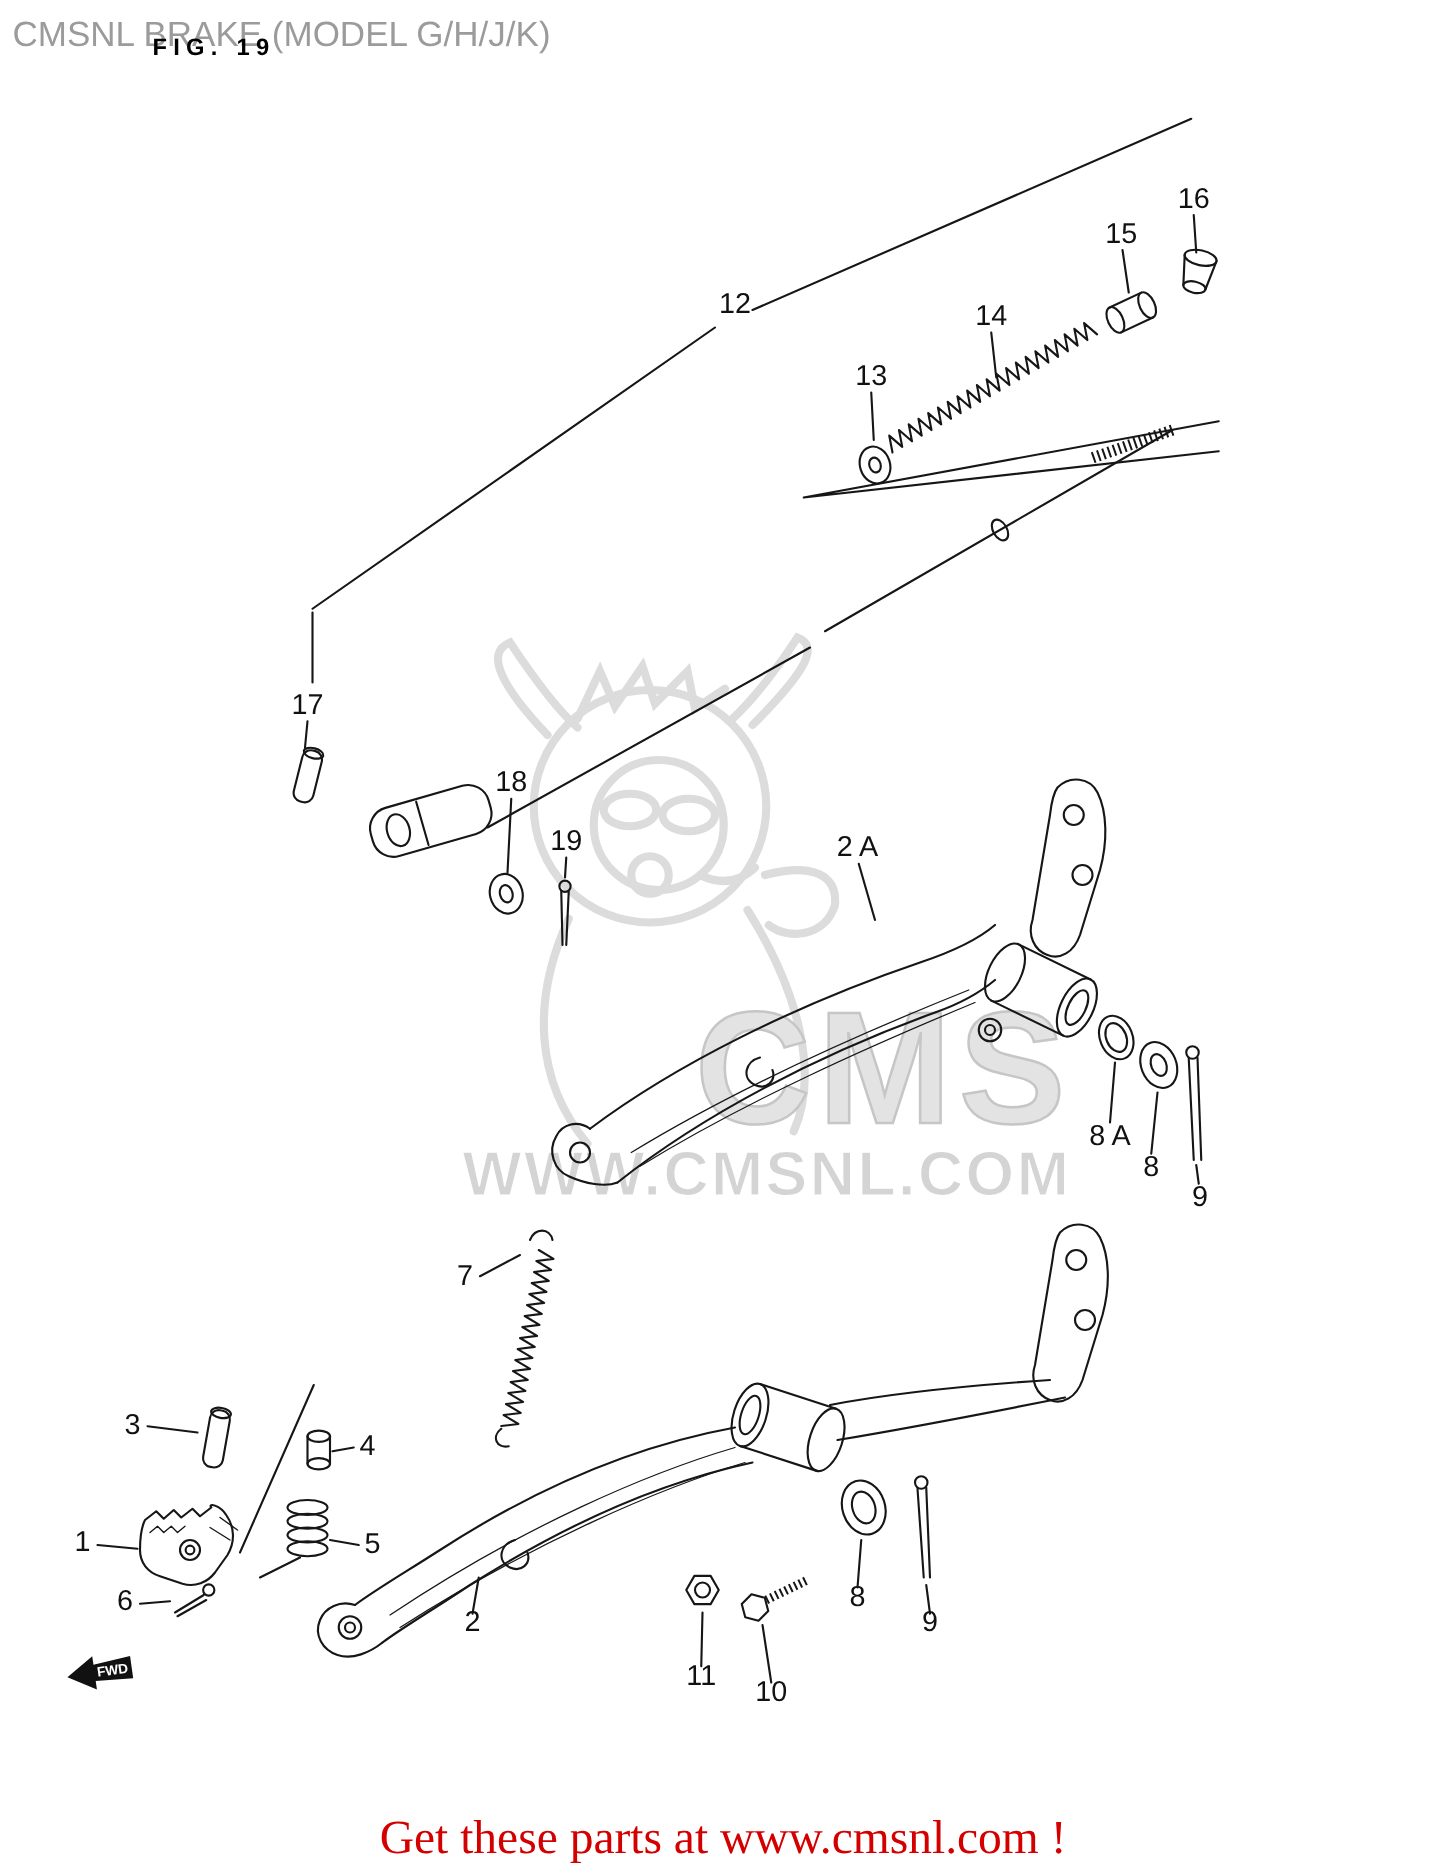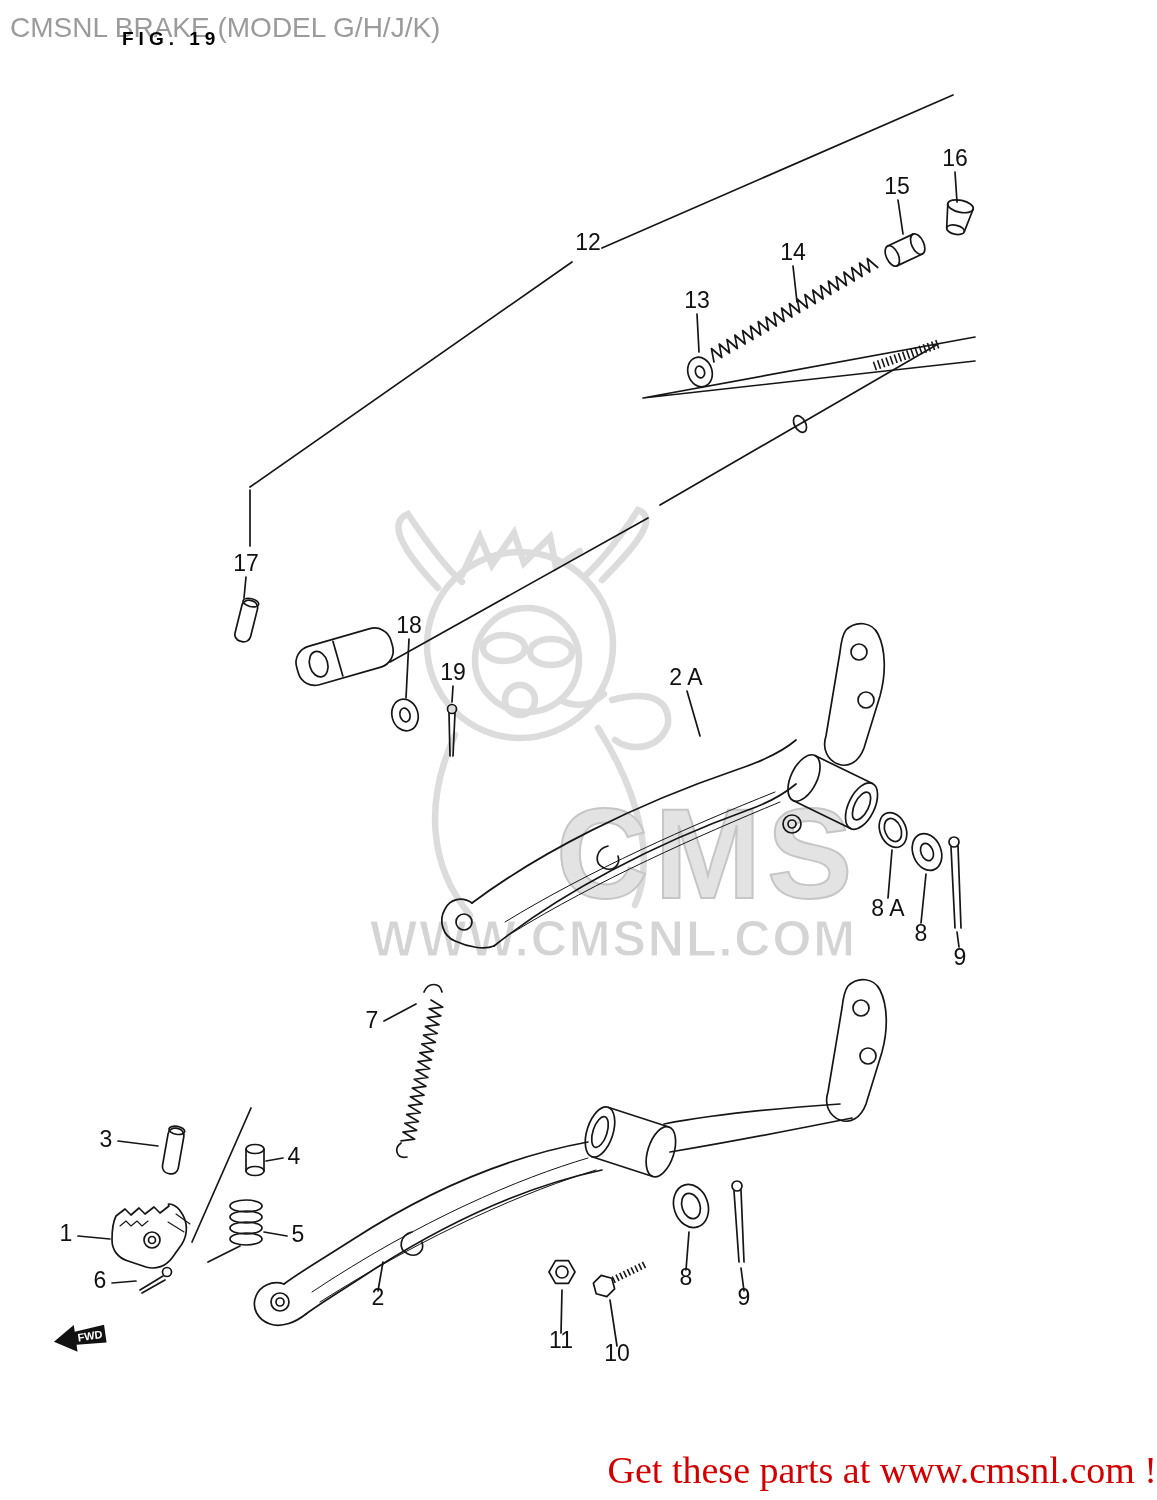--- a/index.html
+++ b/index.html
@@ -9,21 +9,21 @@
   }
   .page-title{
     position:absolute;left:10px;top:12px;font-size:28px;color:#9b9b9b;
     font-family:"Liberation Sans",sans-serif;white-space:nowrap;
   }
   .fig-label{
     position:absolute;left:122px;top:28px;font-size:19px;font-weight:bold;
     color:#000;letter-spacing:5px;font-family:"Liberation Sans",sans-serif;
   }
   .footer-banner{
-    position:absolute;left:0;right:0;top:1448px;text-align:right;
+    position:absolute;left:0;right:0;top:1448px;text-align:center;
     font-family:"Liberation Serif",serif;font-size:38px;color:#d40000;
     white-space:nowrap;cursor:pointer;
   }
   svg{position:absolute;left:0;top:0;}
   text.part-label{
     font:500 23px "Liberation Sans",sans-serif;fill:#111;
   }
   text.wm-brand{
     font:bold 128px "Liberation Sans",sans-serif;fill:#e3e3e3;
     stroke:#c6c6c6;stroke-width:2px;letter-spacing:6px;

